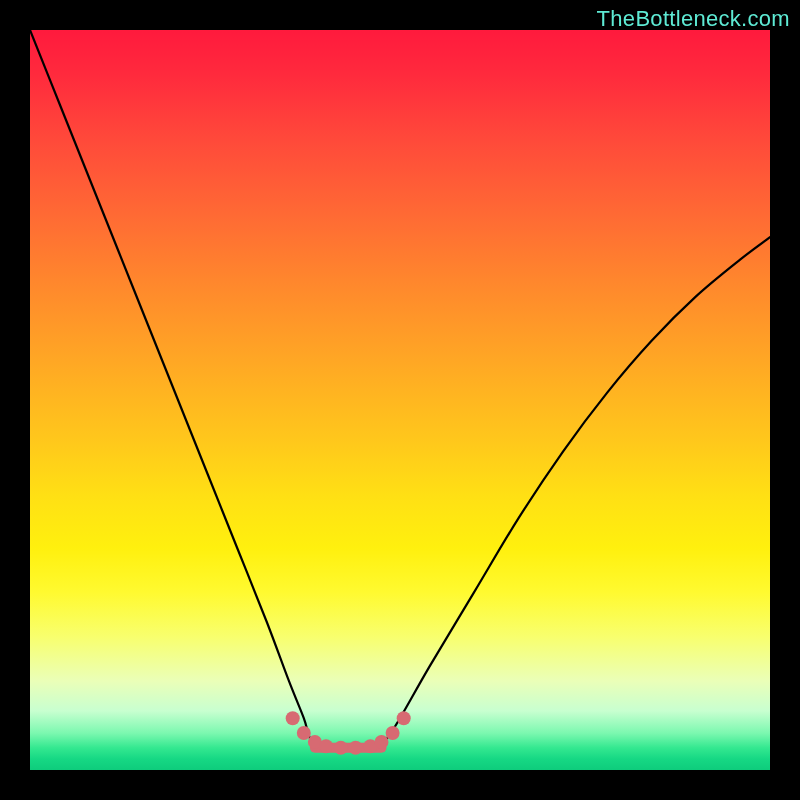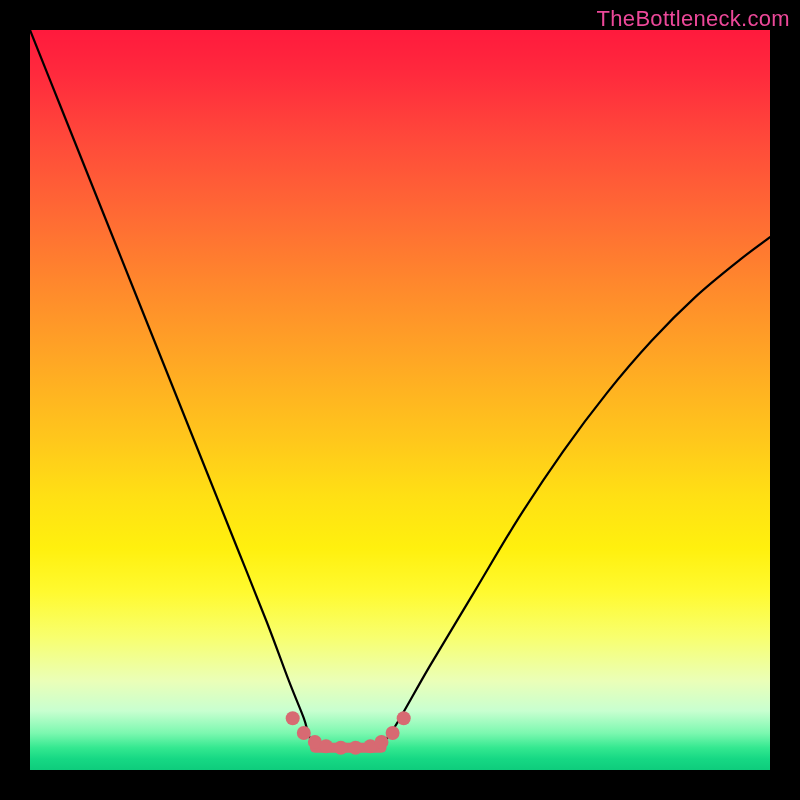--- a/index.html
+++ b/index.html
@@ -41,21 +41,21 @@
       #7cf8b0 95%,
       #34e890 97%,
       #16d884 98.5%,
       #0ecc7c 100%
     );
   }
   .watermark {
     position: absolute;
     top: 6px;
     right: 10px;
-    color: #ec4899;
+    color: #5eead4;
     font-size: 22px;
     font-weight: 400;
     letter-spacing: 0.3px;
     user-select: none;
   }
   svg.overlay {
     position: absolute;
     left: 0;
     top: 0;
     width: 740px;

